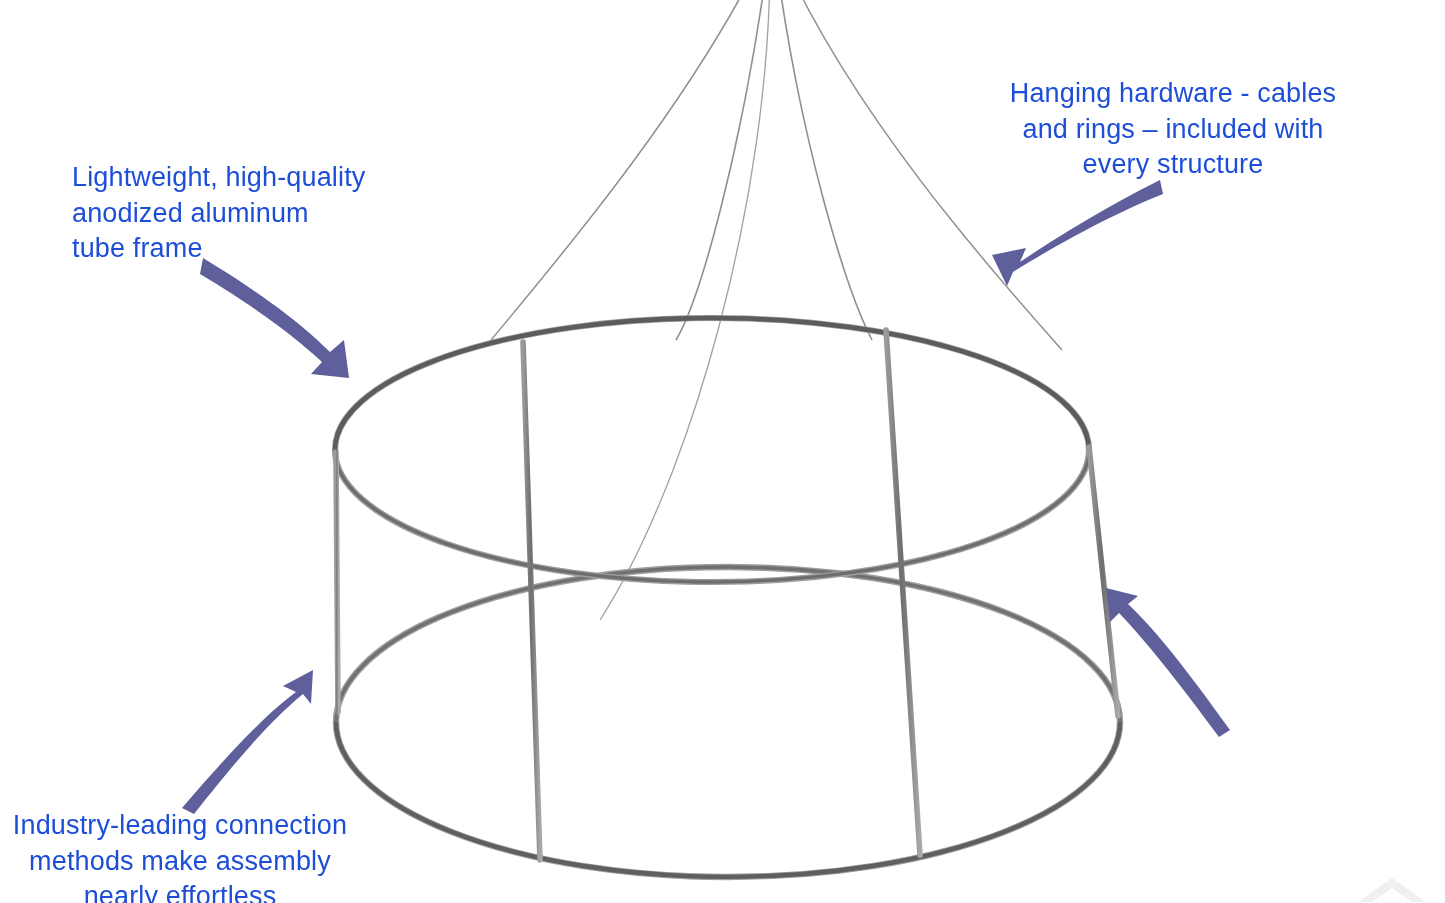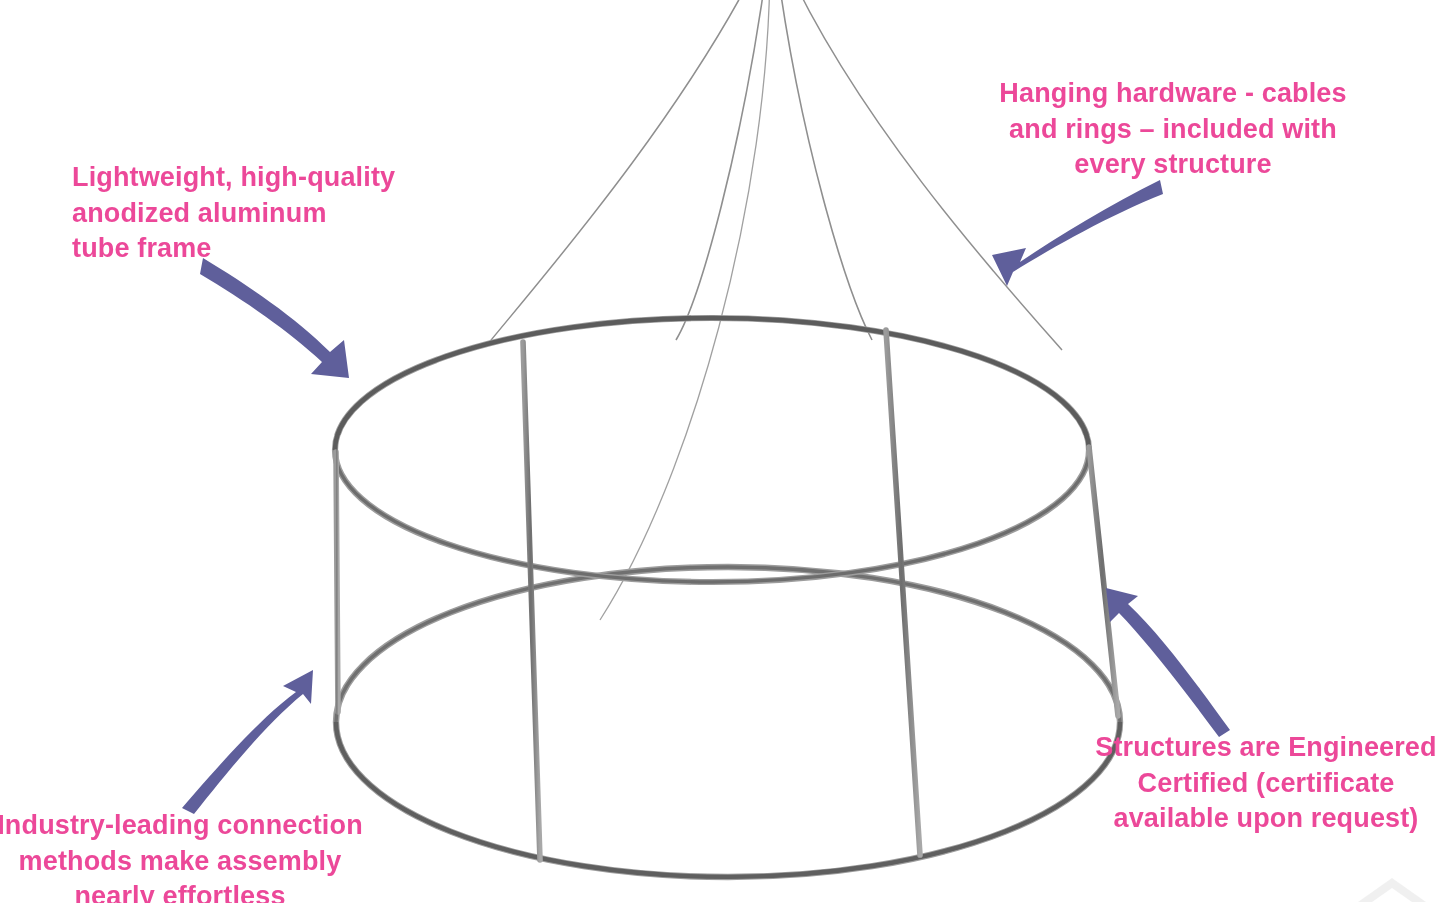--- a/index.html
+++ b/index.html
@@ -19,24 +19,24 @@
   }
   #artwork {
     position: absolute;
     left: 0;
     top: 0;
     width: 1445px;
     height: 903px;
   }
   .callout {
     position: absolute;
-    color: #ec4899;
+    color: #1d4ed8;
     font-size: 27px;
     line-height: 1.32;
-    font-weight: 700;
+    font-weight: 400;
     letter-spacing: 0.15px;
     white-space: pre-line;
   }
   .ca-tl { left: 72px;  top: 160px; width: 362px; text-align: left; }
   .ca-tr { left: 990px; top: 76px;  width: 366px; text-align: center; }
   .ca-bl { left: -6px;  top: 808px; width: 372px; text-align: center; }
   .ca-br { left: 1086px;top: 730px; width: 360px; text-align: center; }
 </style>
 </head>
 <body>
@@ -146,17 +146,14 @@
 tube frame</div>
 
   <div class="callout ca-tr">Hanging hardware - cables
 and rings – included with
 every structure</div>
 
   <div class="callout ca-bl">Industry-leading connection
 methods make assembly
 nearly effortless</div>
 
-  <div class="callout ca-br">Structures are Engineered
-Certified (certificate
-available upon request)</div>
 
 </div>
 
 </body></html>

